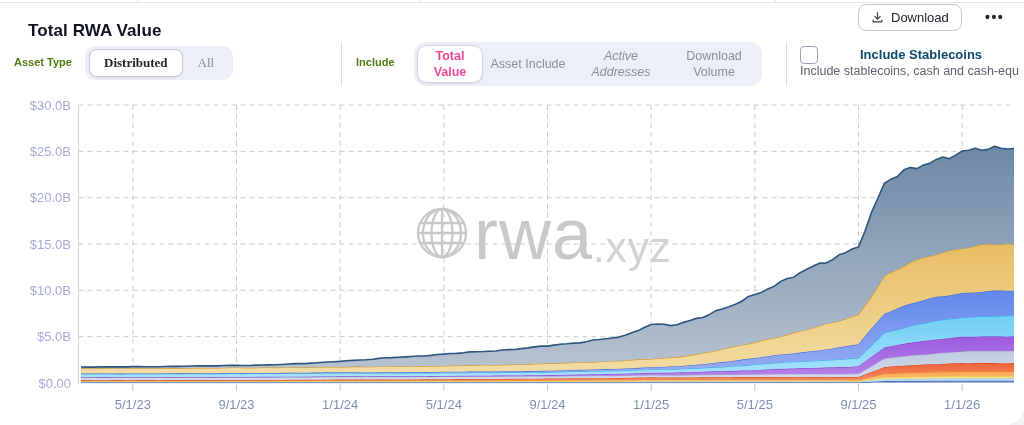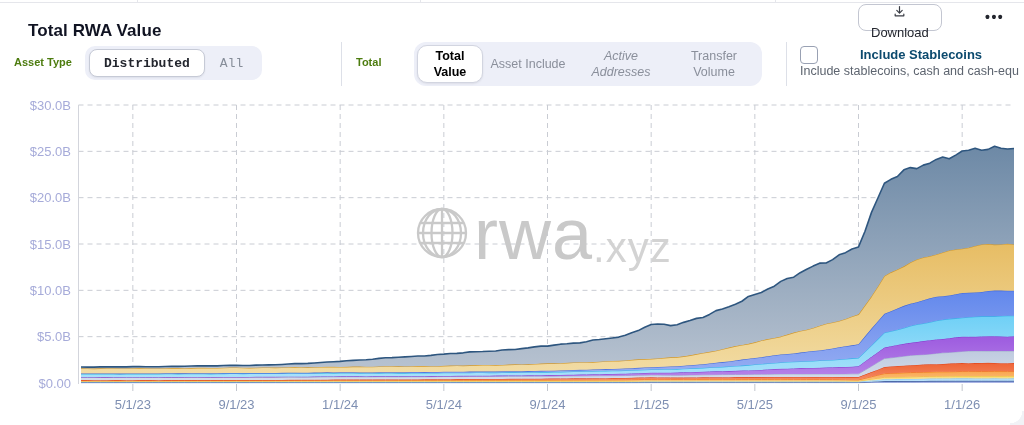--- a/index.html
+++ b/index.html
@@ -5,38 +5,38 @@
   html,body{margin:0;padding:0;background:#fff;}
   .page{position:relative;width:1024px;height:425px;background:#fff;overflow:hidden;
         font-family:"Liberation Sans",sans-serif;-webkit-font-smoothing:antialiased;}
   
   .top-strip{position:absolute;left:0;top:0;width:1024px;height:2px;border-bottom:1px solid #e5e6eb;}
   .top-strip .vseg{position:absolute;top:0;width:1px;height:2px;background:#e5e6eb;}
   
   .title{position:absolute;left:14px;top:7px;margin:14px;font-size:17px;font-weight:700;color:#101322;letter-spacing:.1px;}
   .download-btn{position:absolute;left:858px;top:4px;height:27px;padding:0 12px;display:flex;align-items:center;gap:7px;
         background:#fff;border:1px solid #c3c6d1;border-radius:8px;font-family:inherit;
-        font-size:13px;font-weight:500;color:#23262e;cursor:pointer;flex-direction:column;}
+        font-size:13px;font-weight:500;color:#23262e;cursor:pointer;}
   .download-btn svg{display:block;}
   .more-btn{position:absolute;left:981px;top:5px;height:24px;background:none;border:none;padding:0 4px;
         font-family:inherit;font-size:14px;font-weight:700;color:#23262e;letter-spacing:1.5px;cursor:pointer;}
   
   .ctl-label{position:absolute;font-size:11px;font-weight:700;color:#4d7c0f;}
   .lbl-asset{left:14px;top:56px;}
   .lbl-metric{left:356px;top:56px;}
   .seg-group{position:absolute;background:#edeff8;border-radius:10px;display:flex;align-items:center;}
   .asset-group{left:85px;top:46px;height:34px;padding:0 4px;}
   .metric-group{left:414px;top:42px;height:44px;padding:0 3px;border-radius:12px;}
-  .pill{border:1px solid transparent;background:transparent;font-family:Liberation Mono, monospace;font-size:13px;color:#868d99;
+  .pill{border:1px solid transparent;background:transparent;font-family:Liberation Serif, serif;font-size:13px;color:#868d99;
         font-weight:500;padding:0 14px;height:28px;border-radius:8px;cursor:pointer;}
   .pill.selected{background:#fff;border:1px solid #c6cad6;color:#23262e;font-weight:600;
         box-shadow:0 1px 2px rgba(20,24,40,.07);}
   .tab{border:1px solid transparent;background:transparent;font-family:inherit;font-size:12.5px;line-height:1.3;
         color:#8a8f9b;text-align:center;cursor:pointer;border-radius:10px;padding:0 2px;}
-  .tab.selected{background:#fff;border:1px solid #d2d5e0;color:#000000;font-weight:600;height:38px;
+  .tab.selected{background:#fff;border:1px solid #d2d5e0;color:#ec4899;font-weight:600;height:38px;
         box-shadow:0 1px 2px rgba(20,24,40,.08);}
   .tab.w-sel{width:66px;} .tab.w-90{width:90px;} .tab.w-96{width:96px;font-style:italic;}
   .divider{position:absolute;width:1px;background:#dde0e8;top:42px;height:44px;}
   .d1{left:341px;} .d2{left:786px;}
   .checkbox{position:absolute;left:800px;top:46px;width:16px;height:16px;border:1.5px solid #99a1b3;
         border-radius:4px;background:#fff;cursor:pointer;}
   .stable-label{position:absolute;left:860px;top:47px;font-size:13px;font-weight:600;color:#0c4a6e;cursor:pointer;}
   .stable-desc{position:absolute;left:800px;top:64px;width:226px;font-size:12.5px;color:#5d646f;
         white-space:nowrap;overflow:hidden;}
   
@@ -74,27 +74,27 @@
 
   <span class="ctl-label lbl-asset">Asset Type</span>
 
   <div class="seg-group asset-group">
     <button class="pill selected">Distributed</button>
     <button class="pill">All</button>
   </div>
 
   <div class="divider d1"></div>
 
-  <span class="ctl-label lbl-metric">Total</span>
+  <span class="ctl-label lbl-metric">Include</span>
 
   <div class="seg-group metric-group">
     <button class="tab selected w-sel">Total Value</button>
     <button class="tab w-90">Asset Include</button>
     <button class="tab w-96">Active Addresses</button>
-    <button class="tab w-90">Transfer Volume</button>
+    <button class="tab w-90">Download Volume</button>
   </div>
 
   <div class="divider d2"></div>
 
   <span class="checkbox"></span>
   <span class="stable-label">Include Stablecoins</span>
   <span class="stable-desc">Include stablecoins, cash and cash-equ</span>
 
   <svg id="chart-svg" width="1024" height="337" viewBox="0 88 1024 337">
       <line x1="78.5" y1="105" x2="1014" y2="105" stroke="#c9ccd3" stroke-width="1" stroke-dasharray="5 4"></line>

